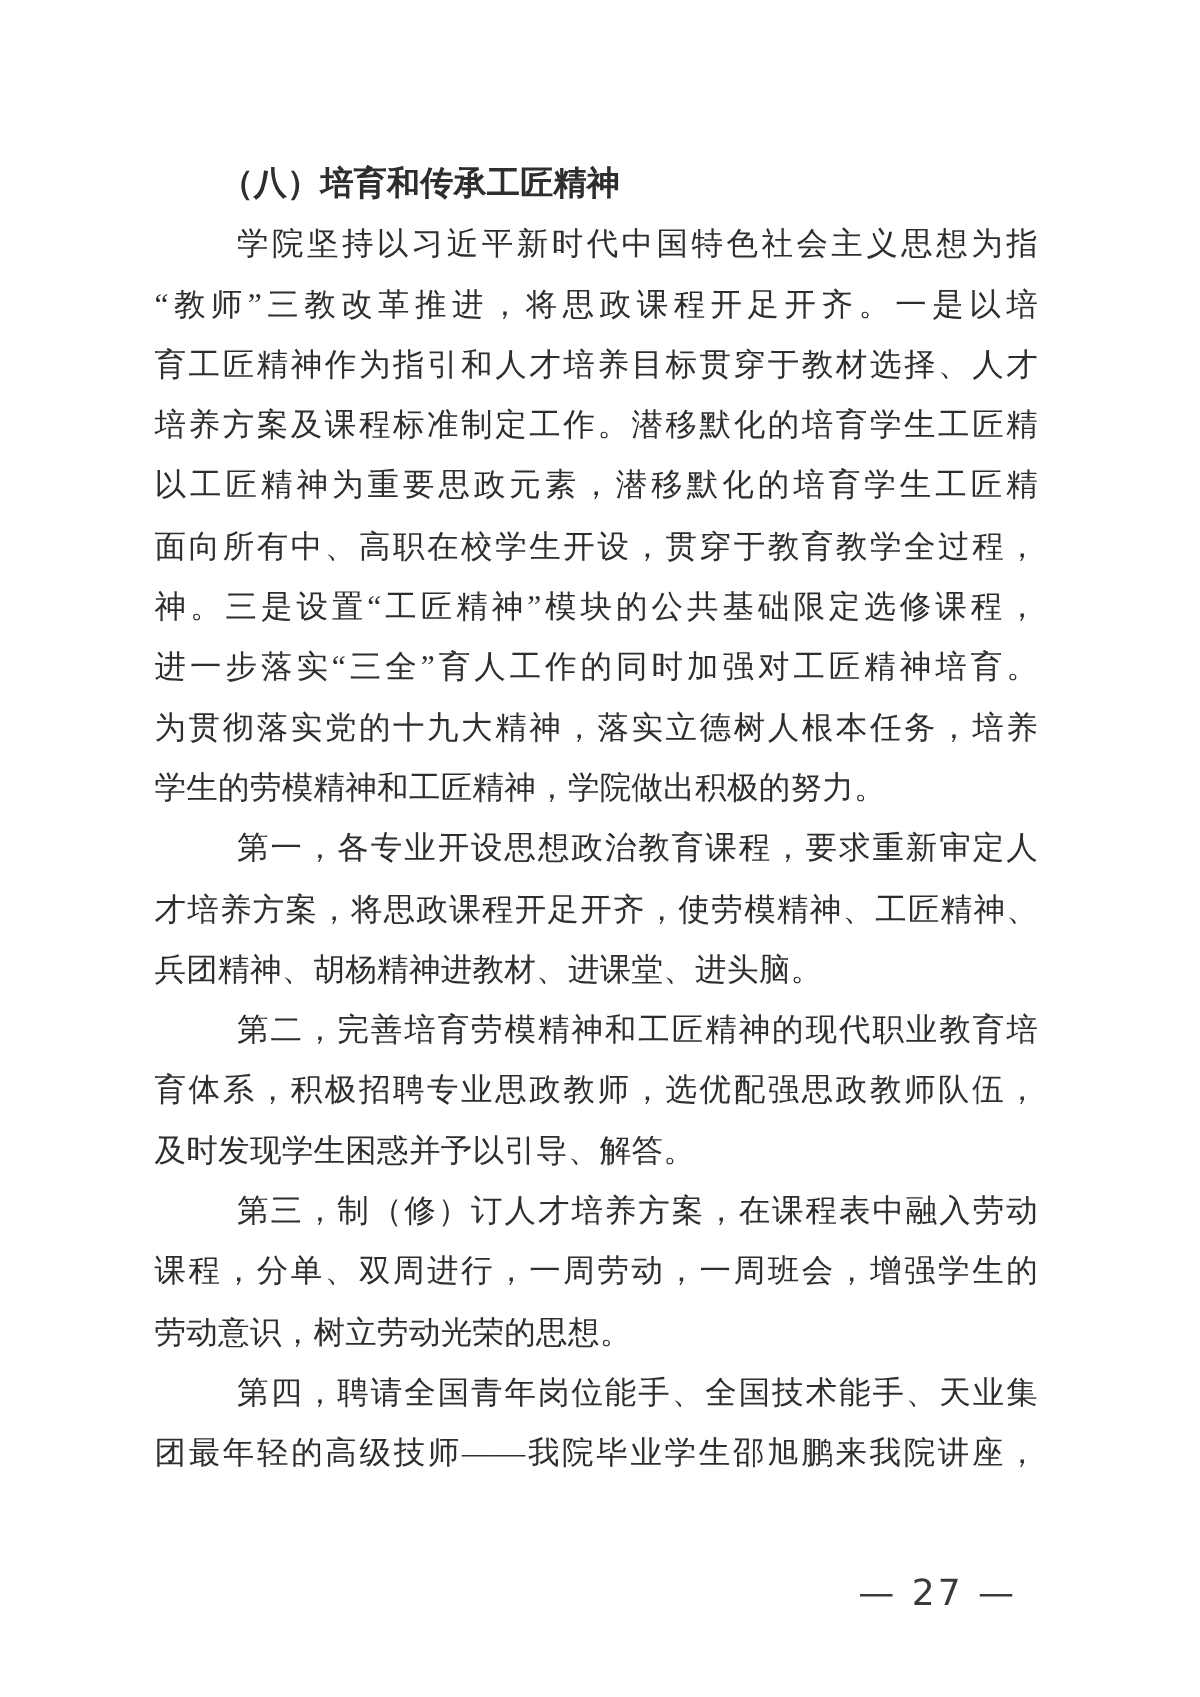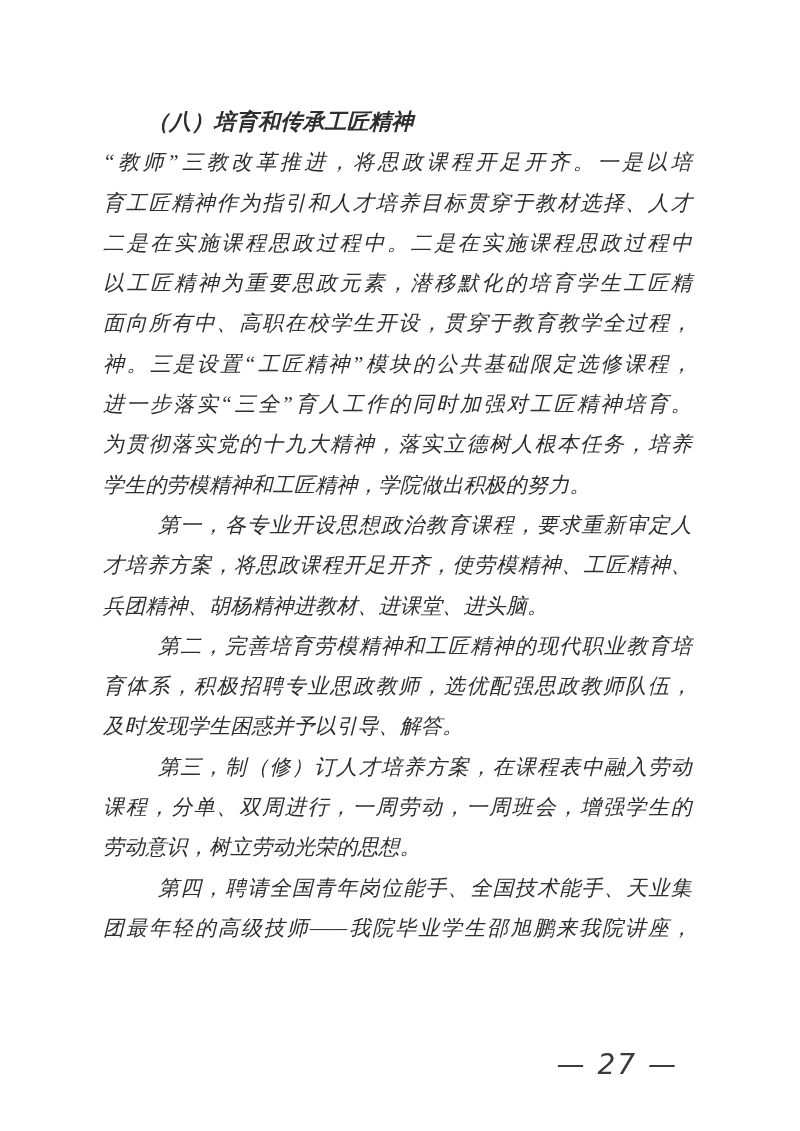--- a/index.html
+++ b/index.html
@@ -12,21 +12,20 @@
     height: 1131px;
     position: relative;
     overflow: hidden;
     font-family: "Liberation Serif", "DejaVu Serif", serif;
     color: #2e2e2e;
   }
   .page {
     position: absolute;
     inset: 0;
     background: #ffffff;
-    font-style: italic;
   }
   .text-block {
     position: absolute;
     left: 103px;
     top: 102px;
     width: 589px;
     font-size: 21px;
     line-height: 40.3px;
     letter-spacing: 0.2px;
   }
@@ -53,37 +52,38 @@
     left: 103px;
     top: 1048px;
     width: 589px;
     text-align: right;
     padding-right: 0;
     box-sizing: border-box;
   }
   .footer .pagenum {
     display: inline-block;
     margin-right: 14px;
-    font-size: 28px;
+    font-size: 24px;
     letter-spacing: 2px;
     color: #3a3a3a;
     font-family: "DejaVu Sans", "Liberation Sans", sans-serif;
   }
 </style>
 </head>
 <body>
 
 <div class="page">
 
   <div class="text-block">
     <div class="heading">（八）培育和传承工匠精神</div>
     <div id="paragraphs">
+        <div class="line indent">学院坚持以习近平新时代中国特色社会主义思想为指</div>
         <div class="line">“教师”三教改革推进，将思政课程开足开齐。一是以培</div>
         <div class="line">育工匠精神作为指引和人才培养目标贯穿于教材选择、人才</div>
-        <div class="line">二是在实施课程思政过程中。二是在实施课程思政过程中</div>
+        <div class="line">培养方案及课程标准制定工作。潜移默化的培育学生工匠精</div>
         <div class="line">以工匠精神为重要思政元素，潜移默化的培育学生工匠精</div>
         <div class="line">面向所有中、高职在校学生开设，贯穿于教育教学全过程，</div>
         <div class="line">神。三是设置“工匠精神”模块的公共基础限定选修课程，</div>
         <div class="line">进一步落实“三全”育人工作的同时加强对工匠精神培育。</div>
         <div class="line">为贯彻落实党的十九大精神，落实立德树人根本任务，培养</div>
         <div class="line last">学生的劳模精神和工匠精神，学院做出积极的努力。</div>
         <div class="line indent">第一，各专业开设思想政治教育课程，要求重新审定人</div>
         <div class="line">才培养方案，将思政课程开足开齐，使劳模精神、工匠精神、</div>
         <div class="line last">兵团精神、胡杨精神进教材、进课堂、进头脑。</div>
         <div class="line indent">第二，完善培育劳模精神和工匠精神的现代职业教育培</div>

